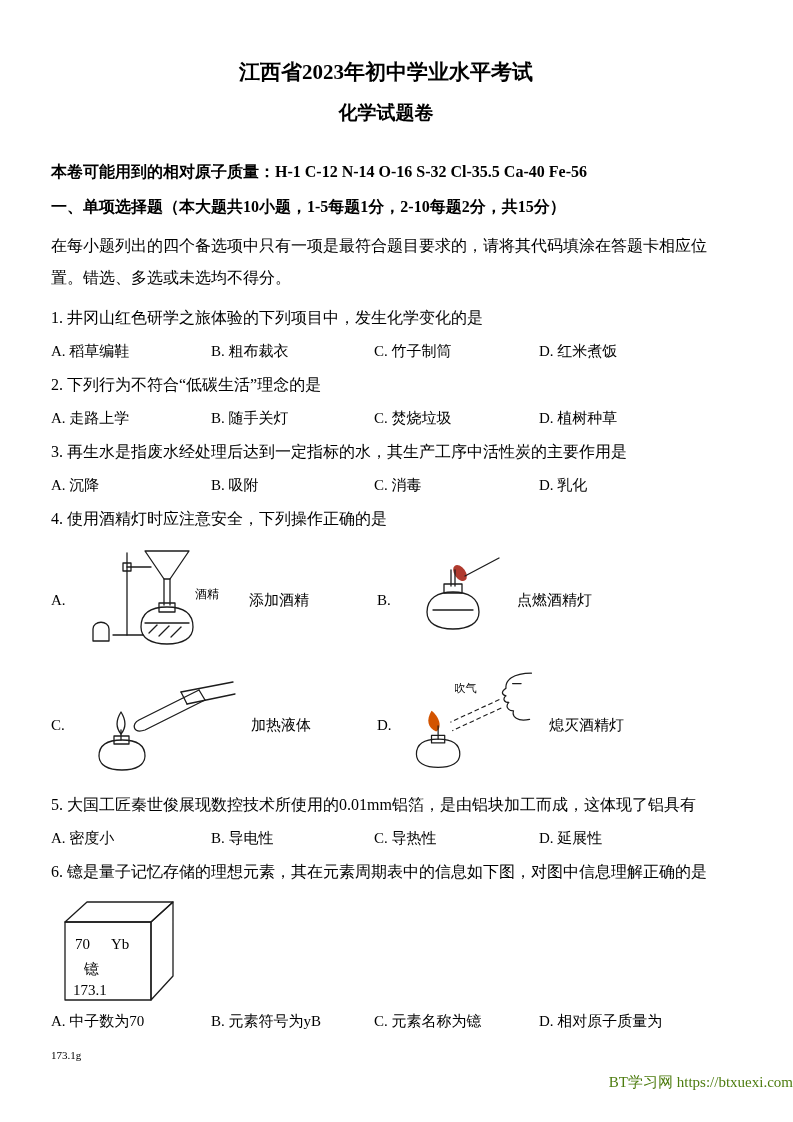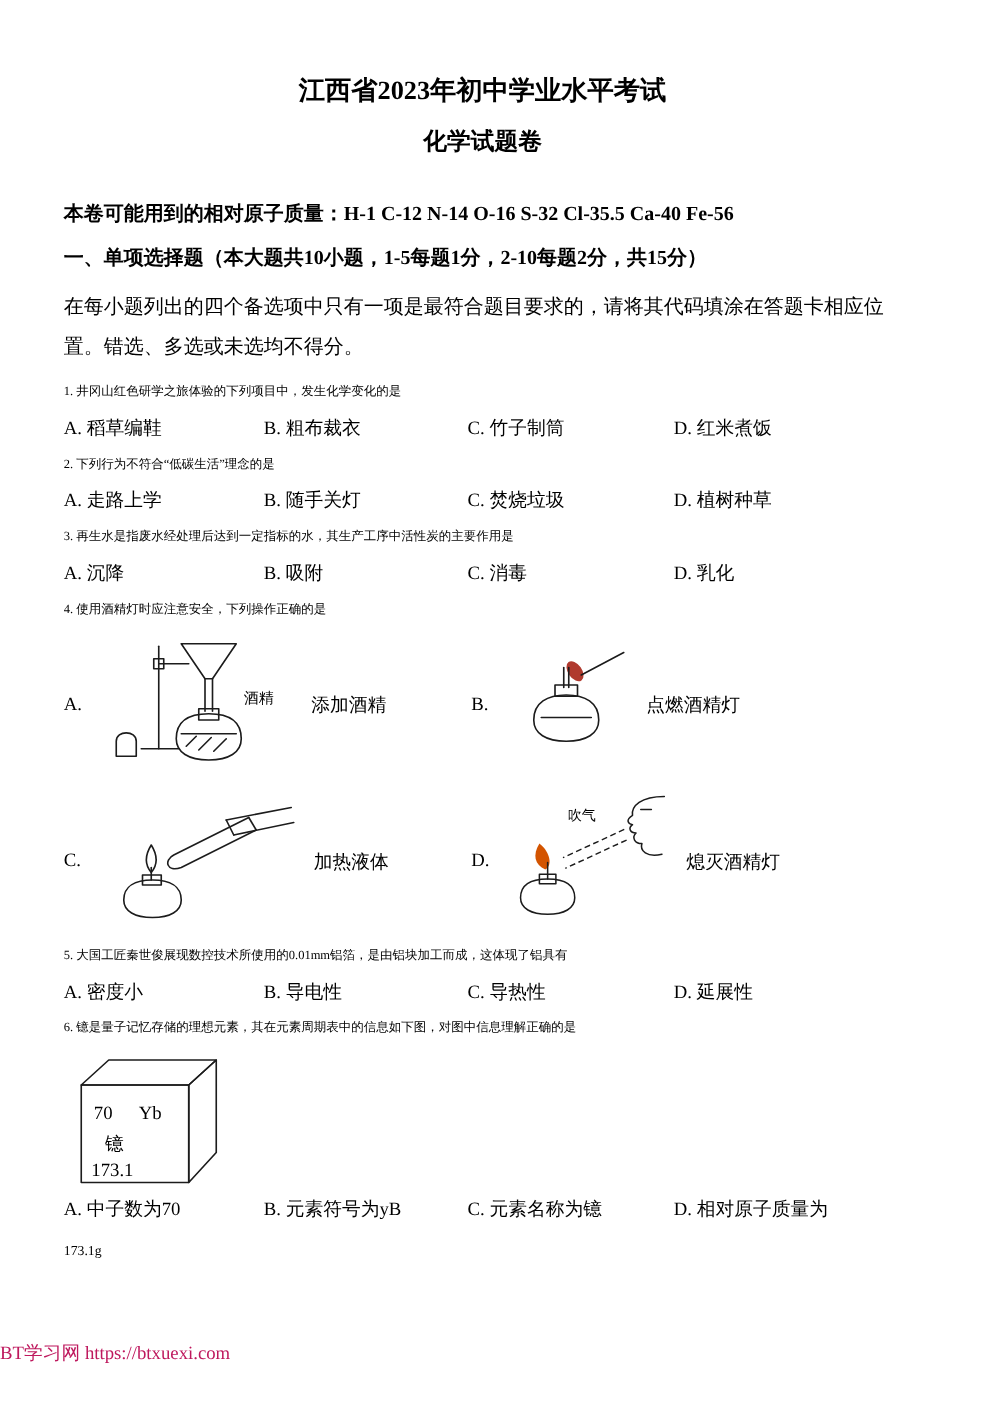--- a/index.html
+++ b/index.html
@@ -6,36 +6,36 @@
   .page {
     width: 793px; height: 1122px; box-sizing: border-box;
     margin: 0 auto; background: #fff; color: #000;
     padding: 58px 72px 0 51px; position: relative; overflow: hidden;
     font-family: "Liberation Serif", serif; font-size: 15px;
   }
   .h-title { text-align: center; font-weight: 700; font-size: 21px; margin: 0 0 14px; }
   .h-sub   { text-align: center; font-weight: 700; font-size: 19px; margin: 0 0 34px; }
   .bold-line { font-weight: 700; font-size: 16px; margin: 0 0 12px; line-height: 1.45; }
   .instructions { font-weight: 400; font-size: 16px; line-height: 2.0; margin: 0 0 6px; }
-  .q-text { font-size: 10px; margin: 12px 0 12px; line-height: 1.5; }
+  .q-text { font-size: 16px; margin: 12px 0 12px; line-height: 1.5; }
   .opt-grid { display: grid; grid-template-columns: 160px 163px 165px 1fr; font-size: 15px; margin: 0 0 6px; }
   .opt { white-space: nowrap; }
   .q4-grid { display: grid; grid-template-columns: 326px 1fr; row-gap: 12px; margin: 2px 0 10px; }
   .q4-cell { display: flex; align-items: center; gap: 10px; font-size: 15px; }
   .q4-letter { flex: 0 0 20px; }
   .q4-caption { white-space: nowrap; }
   svg { display: block; }
   svg text { font-family: "Liberation Serif", serif; fill: #000; }
   .sketch { stroke: #1c1c1c; stroke-width: 1.3; fill: none; stroke-linecap: round; stroke-linejoin: round; }
   .cube-wrap { margin: 6px 0 8px 6px; }
   .cube-wrap svg text { font-size: 15px; }
   .overflow-line { font-size: 11px; margin: 18px 0 0; }
   .footer {
     position: absolute; left: 0; right: 0; bottom: 30px;
-    text-align: left; color: #be185d; font-size: 15px;
+    text-align: right; color: #4d7c0f; font-size: 15px;
   }
 </style>
 </head>
 <body>
 
 <div class="page">
 
   <h1 class="h-title">江西省2023年初中学业水平考试</h1>
   <h2 class="h-sub">化学试题卷</h2>
 

